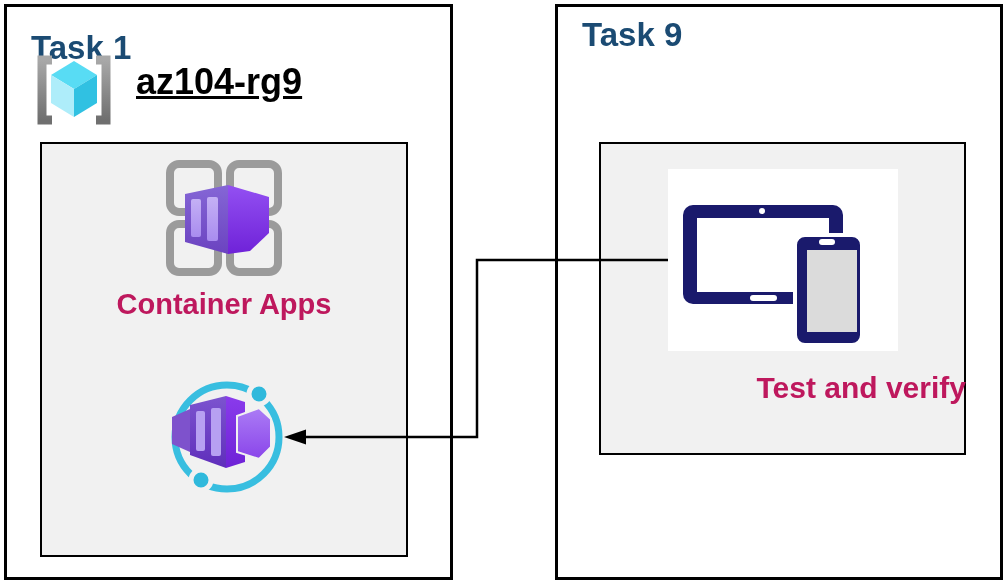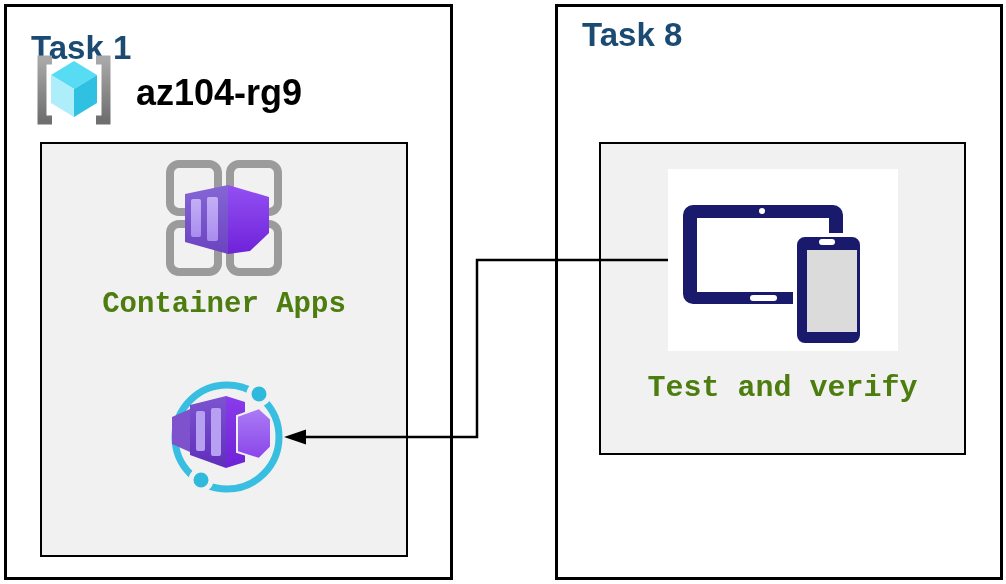--- a/index.html
+++ b/index.html
@@ -17,56 +17,56 @@
   }
   .task-title {
     position:absolute; margin:0; color:#1B4B73; font-weight:bold;
     font-size:33px; line-height:40px; white-space:nowrap;
   }
   .rg-name {
     position:absolute; color:#000; font-weight:bold;
     font-size:36px; line-height:42px; white-space:nowrap;
   }
   .node-label {
-    position:absolute; color:#4d7c0f; font-weight:bold; text-align:center;
-    font-size:29px; line-height:35px;font-family:Liberation Mono, monospace;
+    position:absolute; color:#be185d; font-weight:bold; text-align:center;
+    font-size:29px; line-height:35px;
   }
   .node-label.small { font-size:30px; line-height:34px; }
   .icon-abs { position:absolute; }
   .device-plate { position:absolute; background:#fff; }
   svg { display:block; }
 </style>
 </head>
 <body>
 
 <div class="canvas">
 
   <div class="outer-box" style="left:4px; top:4px; width:449px; height:576px;"></div>
 
   <div class="outer-box" style="left:555px; top:4px; width:448px; height:576px;"></div>
 
   <h2 class="task-title" style="left:31px; top:28px;">Task 1</h2>
-  <h2 class="task-title" style="left:582px; top:15px;">Task 8</h2>
+  <h2 class="task-title" style="left:582px; top:15px;">Task 9</h2>
 
   <div class="icon-abs" style="left:30px; top:53px; width:88px; height:74px;">
     <svg width="88" height="74" viewBox="0 0 88 74" aria-hidden="true">
       <defs>
         <linearGradient id="brkt" x1="0" y1="0" x2="0" y2="1">
           <stop offset="0" stop-color="#A8A8A8"></stop>
             <stop offset="1" stop-color="#6F6F6F"></stop>
         </linearGradient>
       </defs>
       <path d="M22 7 H12 V67 H22" fill="none" stroke="url(#brkt)" stroke-width="9"></path>
       <path d="M66 7 H76 V67 H66" fill="none" stroke="url(#brkt)" stroke-width="9"></path>
       <polygon points="44,8 67,22 44,36 21,22" fill="#58DCF4"></polygon>
       <polygon points="21,22 44,36 44,64 21,50" fill="#AEEDFA"></polygon>
       <polygon points="67,22 67,50 44,64 44,36" fill="#30C1E2"></polygon>
     </svg>
   </div>
-  <div class="rg-name" style="left:136px; top:72px;">az104-rg9</div>
+  <div class="rg-name" style="left:136px; top:61px;text-decoration:underline;">az104-rg9</div>
 
   <div class="inner-box" style="left:40px; top:142px; width:368px; height:415px;"></div>
 
   <div class="icon-abs" style="left:160px; top:156px; width:128px; height:126px;">
     <svg width="128" height="126" viewBox="0 0 128 126" aria-hidden="true">
       <defs>
         <linearGradient id="envR" x1="0" y1="0" x2="0" y2="1">
           <stop offset="0" stop-color="#9350F2"></stop>
             <stop offset="1" stop-color="#6F22D8"></stop>
         </linearGradient>
@@ -132,20 +132,20 @@
       <rect x="15" y="36" width="160" height="99" rx="10" fill="#1A1A6C"></rect>
       <rect x="29" y="49" width="132" height="74" fill="#FFFFFF"></rect>
       <circle cx="94" cy="42" r="3" fill="#FFFFFF"></circle>
       <rect x="82" y="126" width="27" height="6" rx="3" fill="#FFFFFF"></rect>
       <rect x="127" y="66" width="67" height="110" rx="10" fill="#1A1A6C" stroke="#FFFFFF" stroke-width="4"></rect>
       <rect x="139" y="81" width="50" height="82" fill="#DBDBDB"></rect>
       <rect x="151" y="70" width="16" height="6" rx="3" fill="#FFFFFF"></rect>
     </svg>
   </div>
 
-  <div class="node-label small" style="left:599px; top:371px; width:367px;">Test and verify</div>
+  <div class="node-label small" style="left:599px; top:371px; width:367px;text-align:right;">Test and verify</div>
 
   <svg style="position:absolute; left:0; top:0; pointer-events:none;" width="1006" height="584" viewBox="0 0 1006 584">
     <path d="M668 260 H477 V437 H306" fill="none" stroke="#000" stroke-width="2.5"></path>
     <polygon points="284,437 306,429.5 306,444.5" fill="#000"></polygon>
   </svg>
 
 </div>
 
 </body></html>

